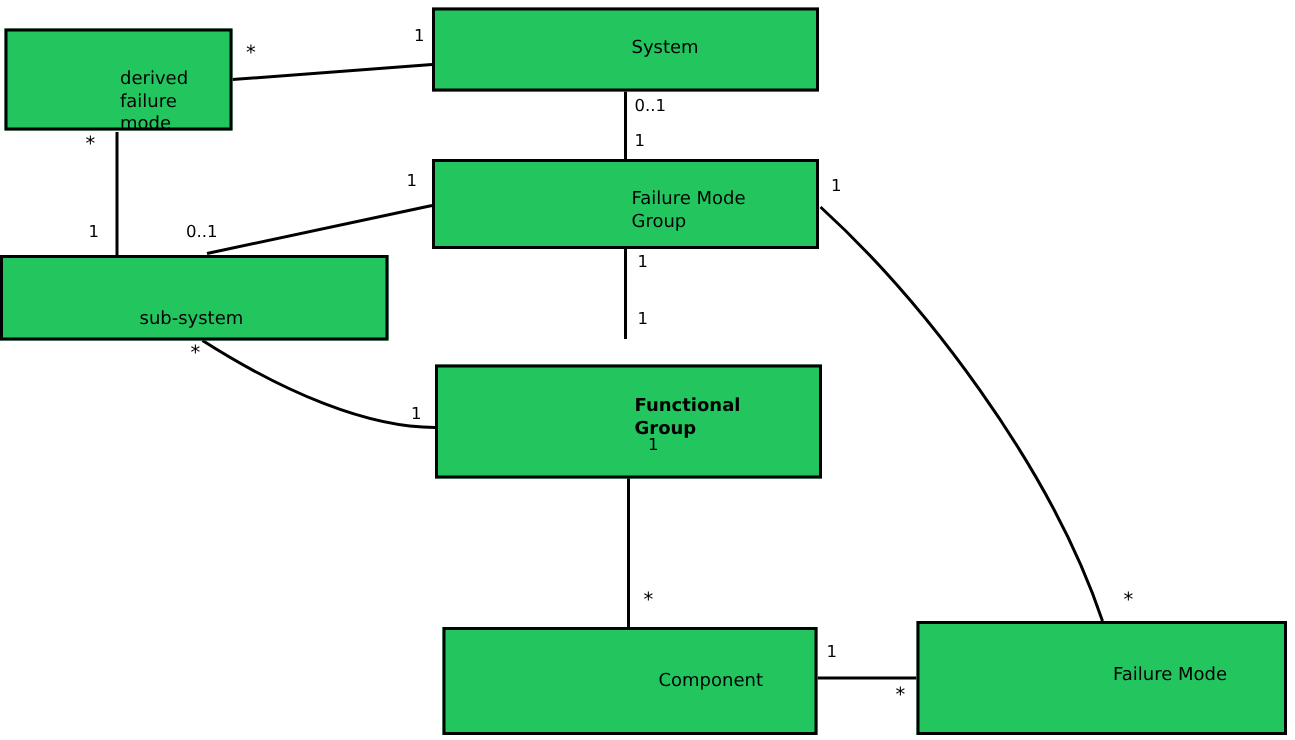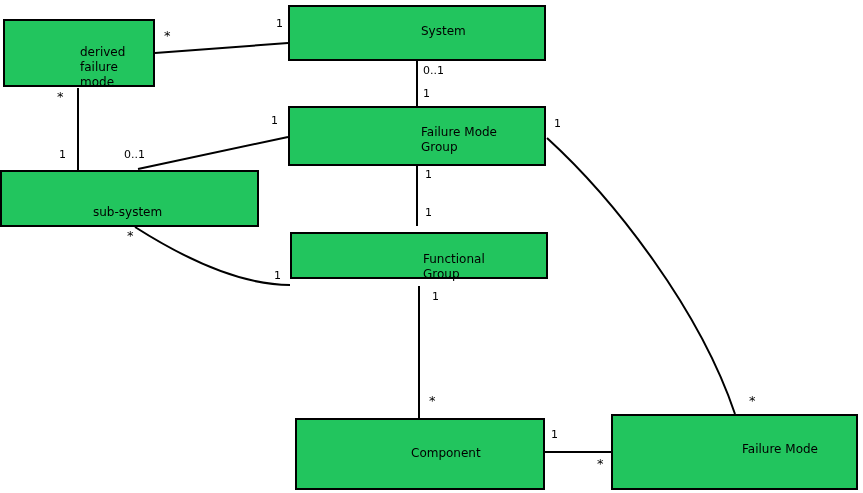--- a/index.html
+++ b/index.html
@@ -83,26 +83,26 @@
       <div class="uml-class-box" style="left: 288px; top: 5px; width: 258px; height: 56px;">
         <div class="uml-class-name" style="position: absolute; left: 129px; top: 17px;">System</div>
       </div>
       <div class="uml-class-box" style="left: 288px; top: 106px; width: 258px; height: 60px;">
         <div class="uml-class-name" style="position: absolute; left: 129px; top: 17px;">Failure Mode
 Group</div>
       </div>
       <div class="uml-class-box" style="left: 0px; top: 170px; width: 259px; height: 57px;">
         <div class="uml-class-name" style="position: absolute; left: 89px; top: 5px; margin-top: 28px;">sub-system</div>
       </div>
-      <div class="uml-class-box" style="left: 290px; top: 232px; width: 258px; height: 47px;">
+      <div class="uml-class-box" style="left: 290px; top: 243px; width: 258px; height: 76px; font-weight: bold;">
         <div class="uml-class-name" style="position: absolute; left: 129px; top: 18px;">Functional
 Group</div>
       </div>
       <div class="uml-class-box" style="left: 295px; top: 418px; width: 250px; height: 72px;">
-        <div class="uml-class-name" style="position: absolute; left: 112px; top: 26px;">Component</div>
+        <div class="uml-class-name" style="position: absolute; left: 140px; top: 26px;">Component</div>
       </div>
       <div class="uml-class-box" style="left: 611px; top: 414px; width: 247px; height: 76px;">
         <div class="uml-class-name" style="position: absolute; left: 127px; top: 26px;">Failure Mode</div>
       </div>
     </div>
   <div id="multiplicity-layer">
       <div class="multiplicity-label star" style="left: 164px; top: 30px;">*</div>
       <div class="multiplicity-label" style="left: 276px; top: 18px;">1</div>
       <div class="multiplicity-label star" style="left: 57px; top: 91px;">*</div>
       <div class="multiplicity-label" style="left: 59px; top: 149px;">1</div>

